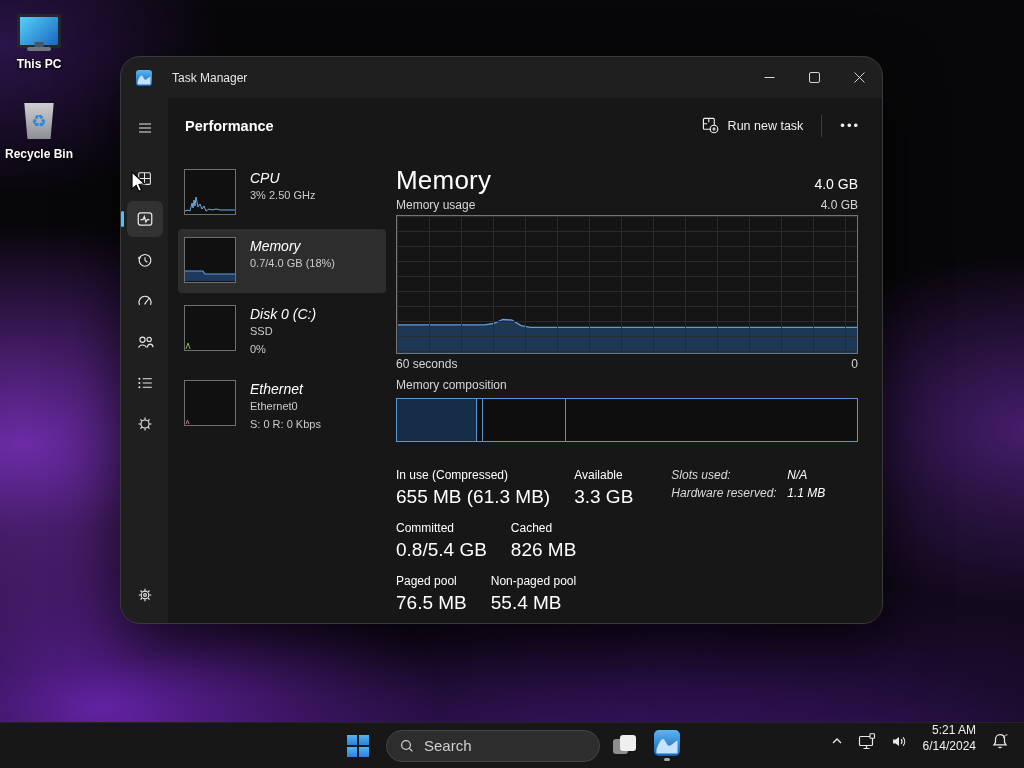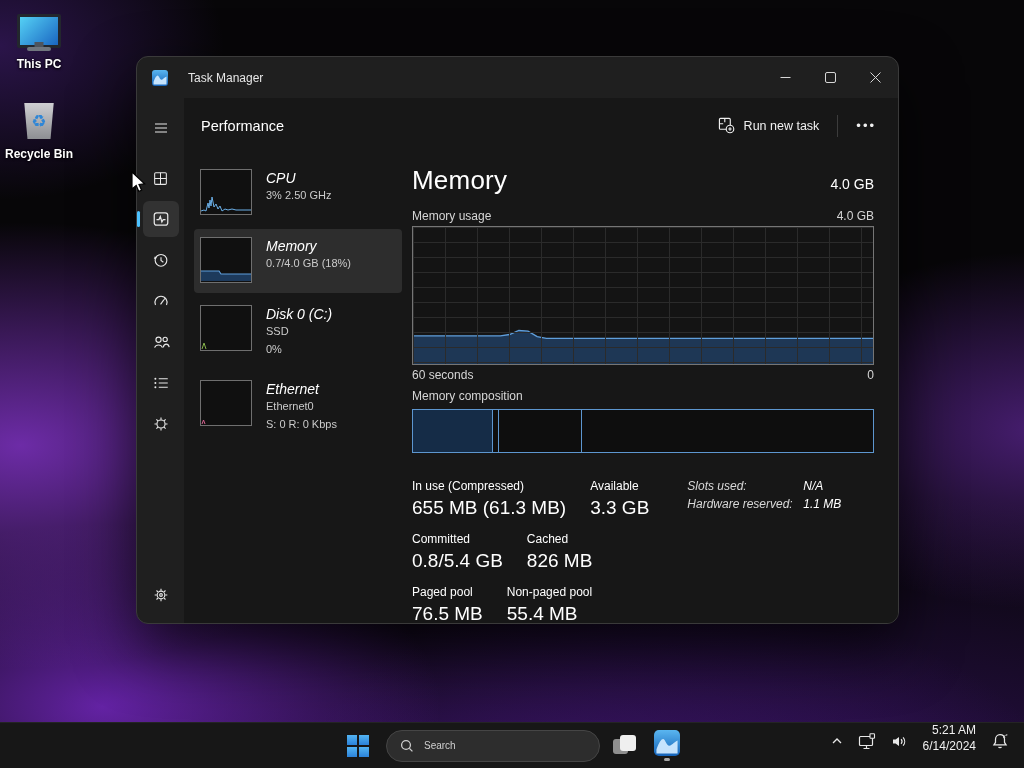--- a/index.html
+++ b/index.html
@@ -18,55 +18,55 @@
   .ico-art{position:relative;width:44px;height:42px;display:flex;align-items:center;justify-content:center;}
   .monitor{width:42px;height:28px;border:3px solid #23272e;border-radius:2px;background:linear-gradient(135deg,#55d1f5,#1a66c2);}
   .mon-neck{position:absolute;bottom:4px;left:50%;transform:translateX(-50%);width:9px;height:6px;background:#4e545c;}
   .mon-base{position:absolute;bottom:1px;left:50%;transform:translateX(-50%);width:24px;height:4px;border-radius:2px;background:#70767e;}
   .bin{width:32px;height:36px;background:linear-gradient(180deg,#cfcfd2,#8d8f93);clip-path:polygon(4% 0,96% 0,86% 100%,14% 100%);display:flex;align-items:center;justify-content:center;}
   .bin .recyc{color:#2f86d6;font-size:17px;line-height:1;}
   .cpuz{width:40px;height:40px;border-radius:7px;background:linear-gradient(160deg,#6c61c4,#3d338e);display:flex;align-items:center;justify-content:center;}
   .cube{position:relative;width:44px;height:42px;}
   .shortcut{position:absolute;left:-2px;bottom:-2px;width:12px;height:12px;background:#f2f2f2;border-radius:2px;display:flex;align-items:center;justify-content:center;box-shadow:0 0 2px rgba(0,0,0,.6);}
   
-  .window{position:absolute;left:136px;top:56px;width:763px;height:568px;background:#1f1f1f;border-radius:12px;border:1px solid #3a3a3a;box-shadow:0 24px 60px rgba(0,0,0,.65);overflow:hidden;box-sizing:border-box;display:flex;flex-direction:column;}
+  .window{position:absolute;left:120px;top:56px;width:763px;height:568px;background:#1f1f1f;border-radius:20px;border:1px solid #3a3a3a;box-shadow:0 24px 60px rgba(0,0,0,.65);overflow:hidden;box-sizing:border-box;display:flex;flex-direction:column;}
   .titlebar{height:41px;flex:0 0 41px;display:flex;align-items:center;padding-left:15px;}
   .tm-title{color:#e6e6e6;font-size:12px;margin-left:20px;}
   .caption-btns{margin-left:auto;display:flex;align-items:stretch;height:100%;}
   .cap{width:45px;display:flex;align-items:center;justify-content:center;color:#d6d6d6;}
   .win-main{flex:1;display:flex;min-height:0;}
   .rail{width:47px;flex:0 0 47px;display:flex;flex-direction:column;align-items:center;position:relative;padding-top:12px;box-sizing:border-box;}
   .rail-item{width:36px;height:36px;margin-bottom:5px;display:flex;align-items:center;justify-content:center;border-radius:6px;position:relative;}
   .rail-item.hamb{margin-bottom:14px;}
   .rail-item.sel{background:#323232;}
   .rail-item.sel::before{content:"";position:absolute;left:-6px;top:10px;width:3px;height:16px;border-radius:2px;background:#4cc2ff;}
   .rail-spacer{flex:1;}
   .rail-item.settings{margin-bottom:10px;}
   .content{flex:1;background:#171717;display:flex;flex-direction:column;min-width:0;}
   .page-head{height:55px;flex:0 0 55px;display:flex;align-items:center;padding:0 12px 0 17px;}
-  .page-title{color:#fff;font-size:14.5px;font-weight:400;}
+  .page-title{color:#fff;font-size:14.5px;font-weight:700;}
   .head-right{margin-left:auto;display:flex;align-items:center;}
   .runtask{display:flex;align-items:center;gap:9px;color:#f0f0f0;font-size:12.5px;padding:7px 10px;border-radius:4px;}
   .head-div{width:1px;height:22px;background:#3c3c3c;margin:0 8px;}
   .morebtn{color:#f0f0f0;font-size:13px;letter-spacing:2px;padding:6px 10px;border-radius:4px;}
   .body-row{flex:1;display:flex;min-height:0;}
   
   .plist{width:224px;flex:0 0 224px;padding:8px 6px 0 10px;box-sizing:border-box;}
   .pitem{display:flex;gap:14px;align-items:flex-start;padding:8px 8px 10px 6px;border-radius:4px;margin-bottom:4px;}
   .pitem.sel{background:#2d2d2d;}
   .thumb{width:52px;height:46px;flex:0 0 52px;border:1px solid #6f6f6f;background:#101010;position:relative;box-sizing:border-box;}
   .thumb svg{position:absolute;inset:0;}
   .ptxt .t{color:#fff;font-size:14px;margin-top:1px;font-style:italic;}
   .ptxt .s{color:#cbcbcb;font-size:11px;line-height:1.45;margin-top:2px;}
   
   .mpanel{flex:1;padding:12px 24px 0 4px;min-width:0;}
   .mp-titlerow{display:flex;align-items:baseline;}
   .mp-title{color:#fff;font-size:26px;font-weight:300;letter-spacing:.2px;}
   .mp-cap{margin-left:auto;color:#fff;font-size:14px;}
-  .mp-usagerow{display:flex;margin-top:13px;margin-bottom:3px;}
+  .mp-usagerow{display:flex;margin-top:2px;margin-bottom:3px;}
   .mp-lbl{color:#d6d6d6;font-size:12px;}
   .mp-axis-max{margin-left:auto;color:#d6d6d6;font-size:12px;}
   .graph{position:relative;height:137px;border:1px solid #757575;background:#141414;overflow:hidden;}
   .graph svg{position:absolute;inset:0;width:100%;height:100%;}
   .grid{position:absolute;inset:0;background-image:
     repeating-linear-gradient(to right,#2b2b2b 0 1px,transparent 1px 32px),
     repeating-linear-gradient(to bottom,#2b2b2b 0 1px,transparent 1px 15px);pointer-events:none;}
   .xaxisrow{display:flex;margin-top:3px;color:#d6d6d6;font-size:12px;}
   .xaxisrow .r{margin-left:auto;}
   .comp-lbl{margin-top:7px;color:#d6d6d6;font-size:12px;}
@@ -83,21 +83,21 @@
   .kvrow{display:flex;margin-bottom:4px;font-style:italic;}
   .kvrow .k{color:#d8d8d8;font-size:12px;width:116px;}
   .kvrow .v{color:#fff;font-size:12px;}
   
   .taskbar{position:absolute;left:0;bottom:0;width:100%;height:46px;background:#171717;border-top:1px solid #242424;box-sizing:border-box;}
   .tb-center{position:absolute;left:50%;top:0;height:100%;transform:translateX(-50%);display:flex;align-items:center;gap:10px;}
   .tb-btn{height:38px;display:flex;align-items:center;justify-content:center;border-radius:5px;position:relative;}
   .startlogo{display:grid;grid-template-columns:10px 10px;grid-template-rows:10px 10px;gap:2px;padding:0 7px;}
   .startlogo i{background:linear-gradient(180deg,#53b4f2,#2b82d9);display:block;}
   .searchpill{width:214px;height:32px;border-radius:16px;background:#2d2d2d;border:1px solid #454545;display:flex;align-items:center;gap:10px;padding:0 13px;box-sizing:border-box;}
-  .searchpill span{color:#cfcfcf;font-size:10px;}
+  .searchpill span{color:#cfcfcf;font-size:15px;}
   .tview{position:relative;width:30px;height:30px;}
   .tview .back{position:absolute;left:3px;top:8px;width:15px;height:15px;border-radius:3px;background:#8f8f8f;}
   .tview .front{position:absolute;left:10px;top:4px;width:16px;height:16px;border-radius:3px;background:#efefef;}
   .tmgr{width:34px;display:flex;flex-direction:column;align-items:center;}
   .tmgr .dot{width:6px;height:3px;border-radius:2px;background:#a8a8a8;margin-top:2px;}
   .tray{position:absolute;right:10px;top:0;height:100%;display:flex;gap:4px;}
   .tray .titem{height:36px;display:flex;align-items:center;justify-content:center;padding:0 5px;border-radius:5px;}
   .clock{text-align:right;color:#f0f0f0;font-size:12px;line-height:1.3;padding:0 6px;}
   
   .cursor{position:absolute;left:128px;top:171px;pointer-events:none;z-index:50;}

